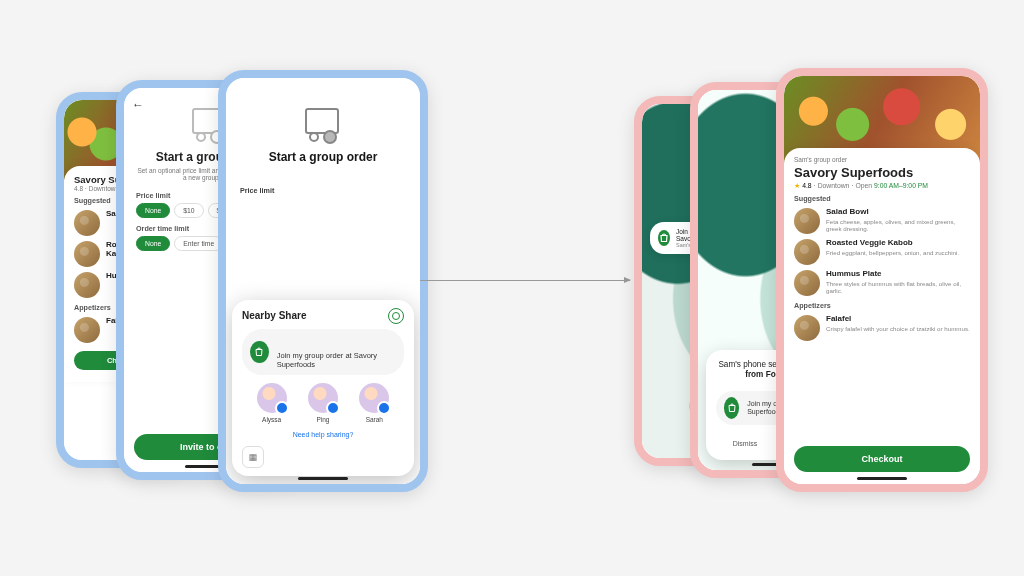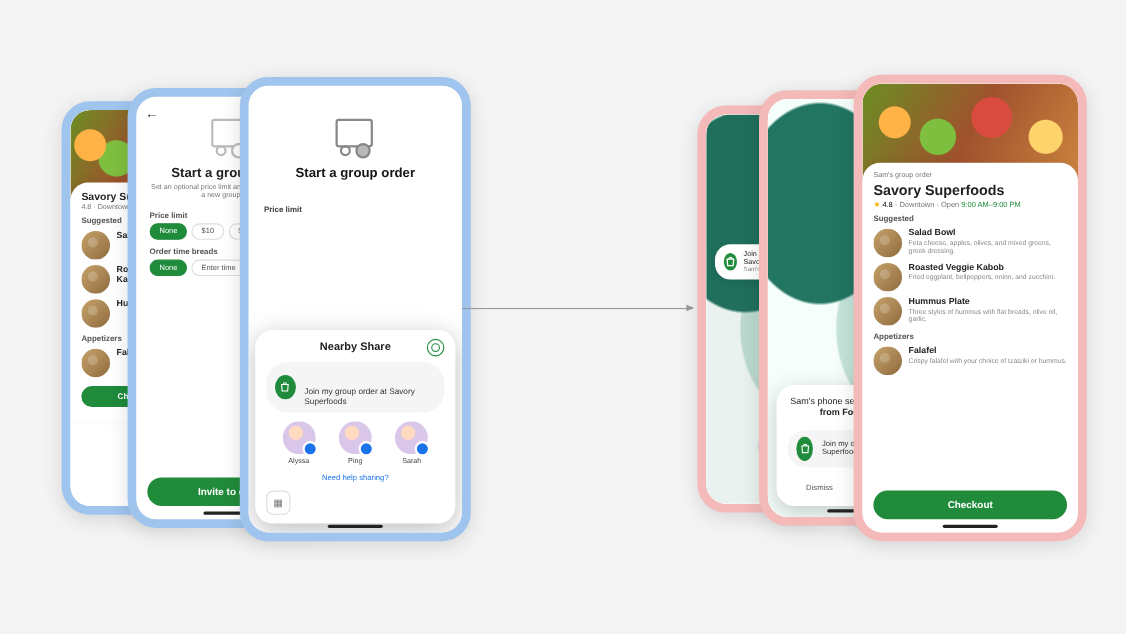--- a/index.html
+++ b/index.html
@@ -113,21 +113,21 @@
         <div class="sub" style="margin-top:3px;">Set an optional price limit and invite friends to start a new group order.</div>
       </div>
       <div style="padding:6px 12px 0;">
         <div class="lbl">Price limit</div>
         <div class="chiprow">
           <div class="chip on">None</div>
           <div class="chip">$10</div>
           <div class="chip">$15</div>
           <div class="chip">$20</div>
         </div>
-        <div class="lbl">Order time breads</div>
+        <div class="lbl">Order time limit</div>
         <div class="chiprow">
           <div class="chip on">None</div>
           <div class="chip">Enter time</div>
         </div>
       </div>
       <div style="position:absolute;left:10px;right:10px;bottom:12px;">
         <div class="bigbtn">Invite to order</div>
       </div>
       <div class="homebar"></div>
     </div>
@@ -138,21 +138,21 @@
       <div class="dimmed" style="position:absolute;inset:0;">
         <div class="cartico" style="margin-top:26px;"></div>
         <div style="text-align:center;font-size:12px;font-weight:700;color:#222;">Start a group order</div>
         <div style="padding:18px 14px 0;">
           <div class="lbl">Price limit</div>
         </div>
       </div>
 
       <div class="nssheet">
         <div class="gear"></div>
-        <div style="text-align:center;font-size:10px;font-weight:600;color:#222;">Nearby Share</div>
+        <div style="font-size:10px;font-weight:600;color:#222;">Nearby Share</div>
         <div class="pill">
           <div class="pc">
             <svg viewBox="0 0 24 24" fill="none" stroke="#fff" stroke-width="2">
                 <path d="M6 7h12l-1 12H7z"></path>
                 <path d="M9 7a3 3 0 0 1 6 0"></path>
               </svg>
           </div>
           <div style="font-size:7.5px;color:#333;line-height:1.2;margin-top:16px;">Join my group order at Savory Superfoods</div>
         </div>
         <div class="avs">

